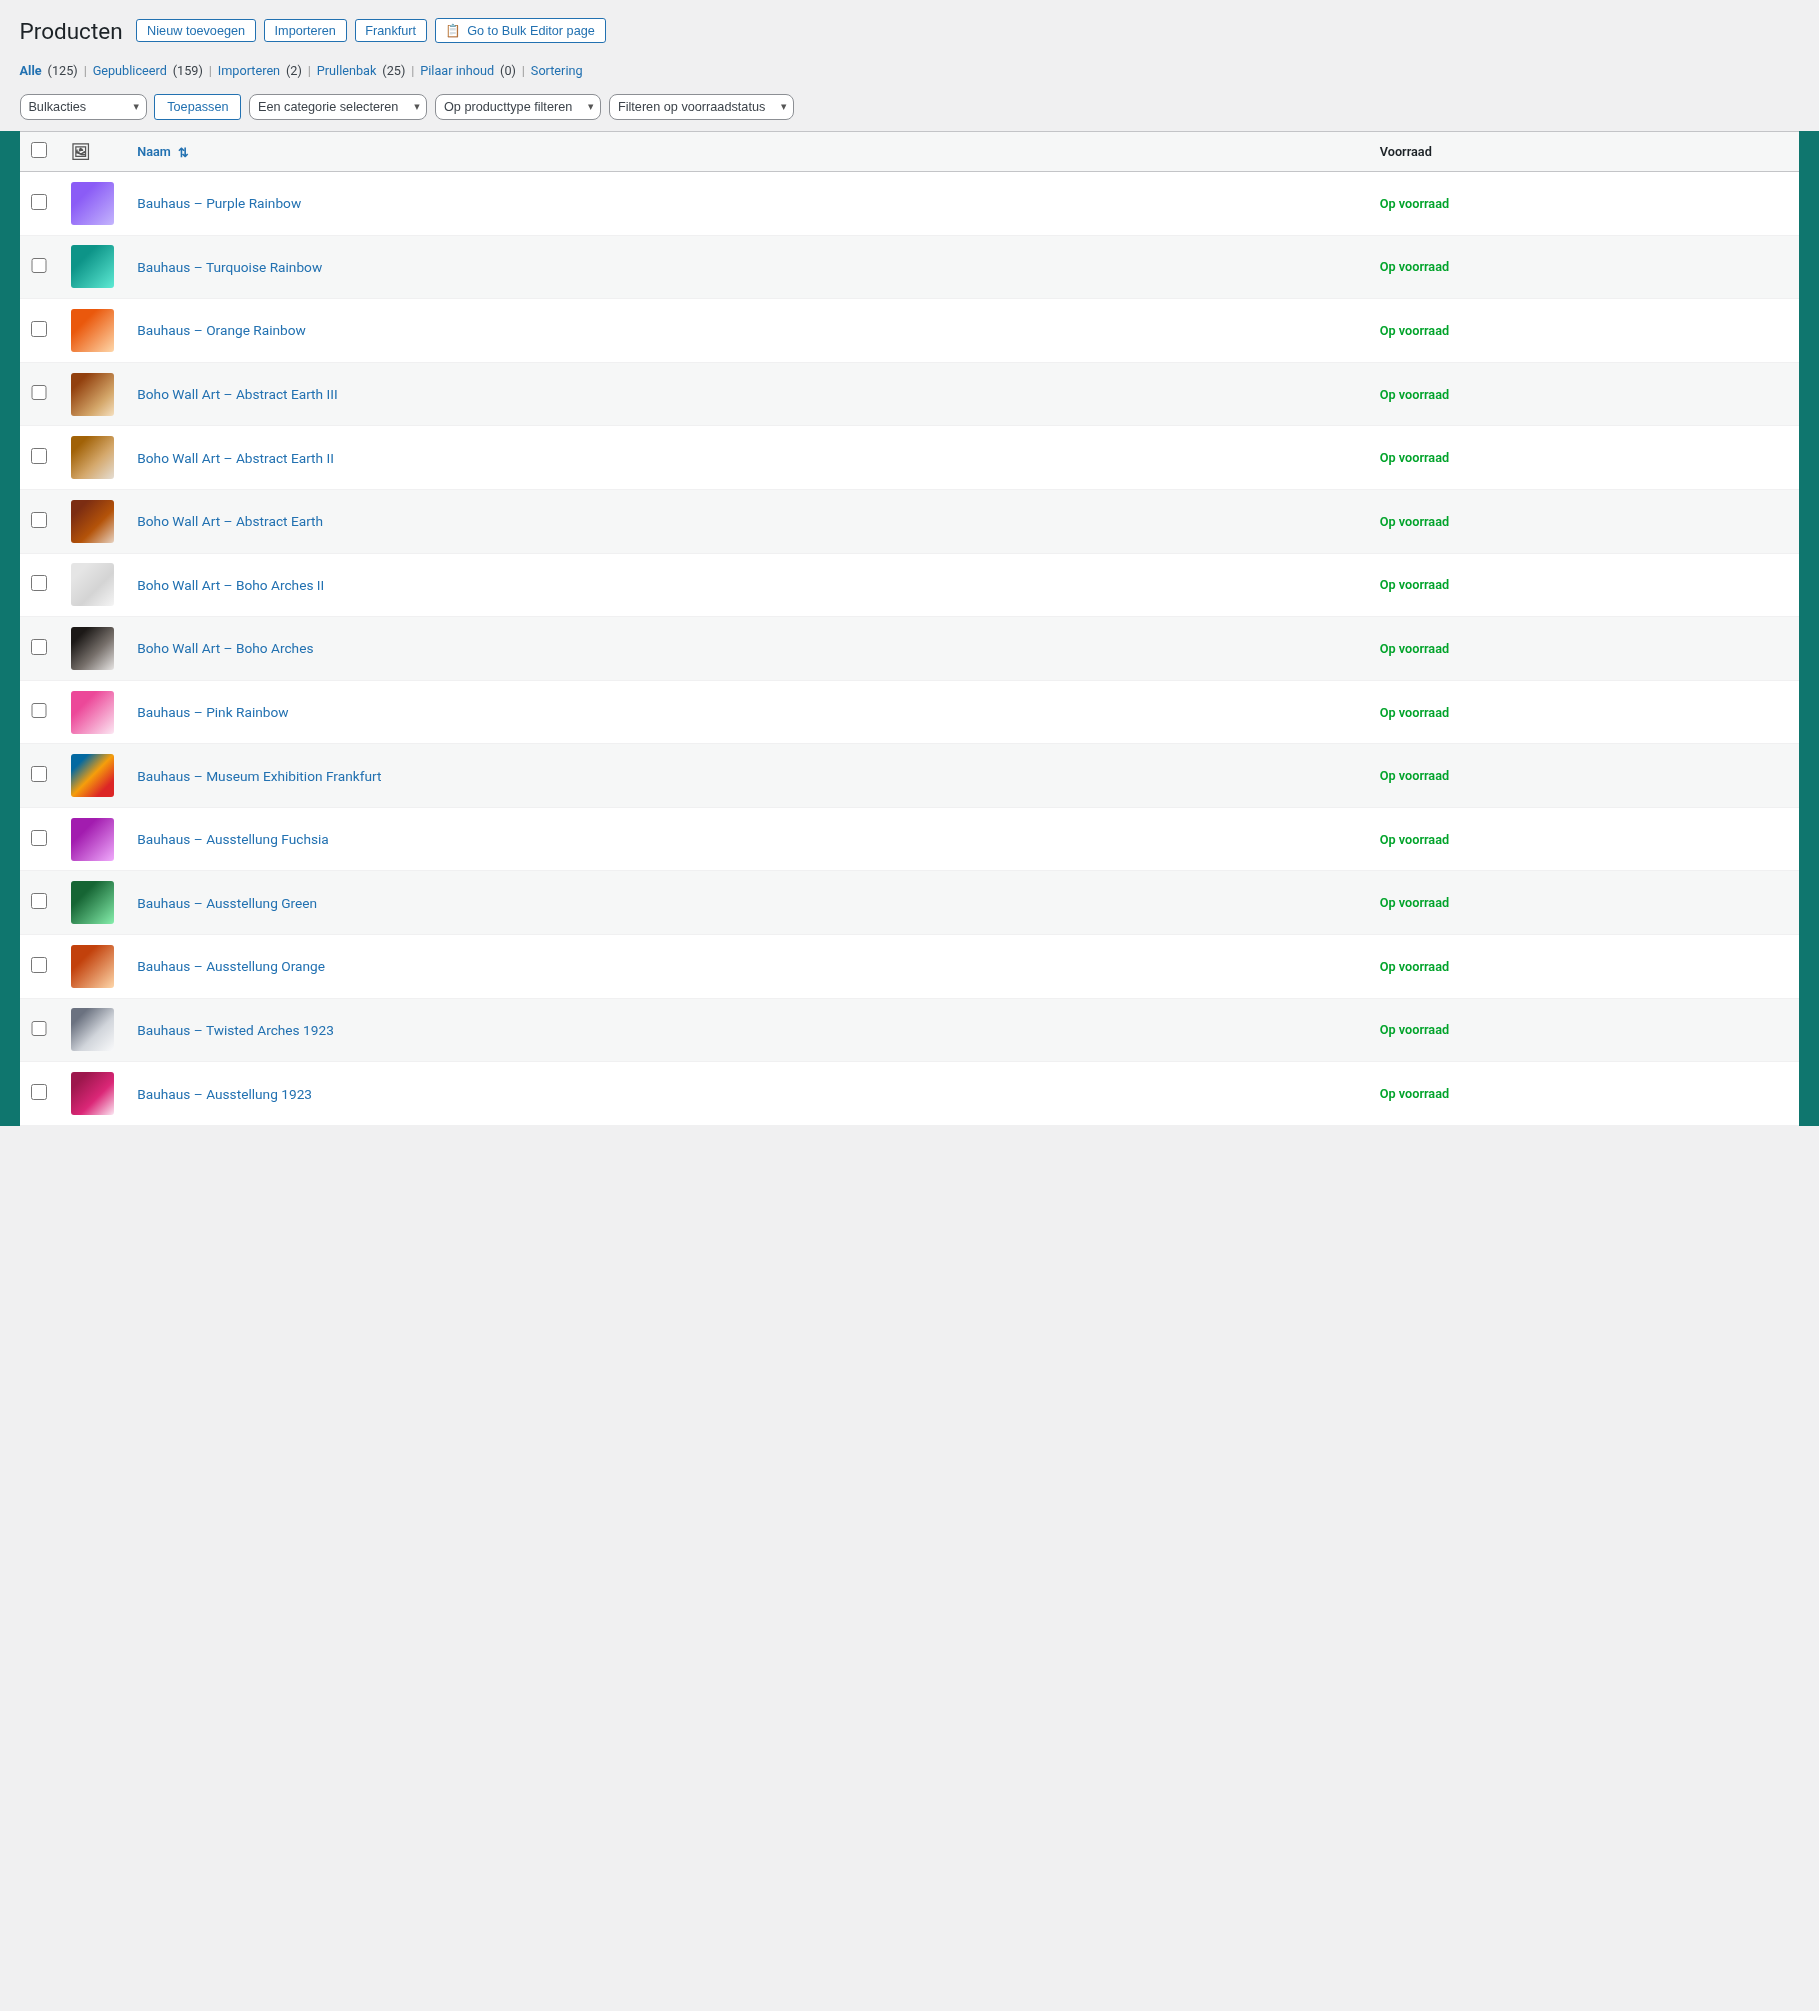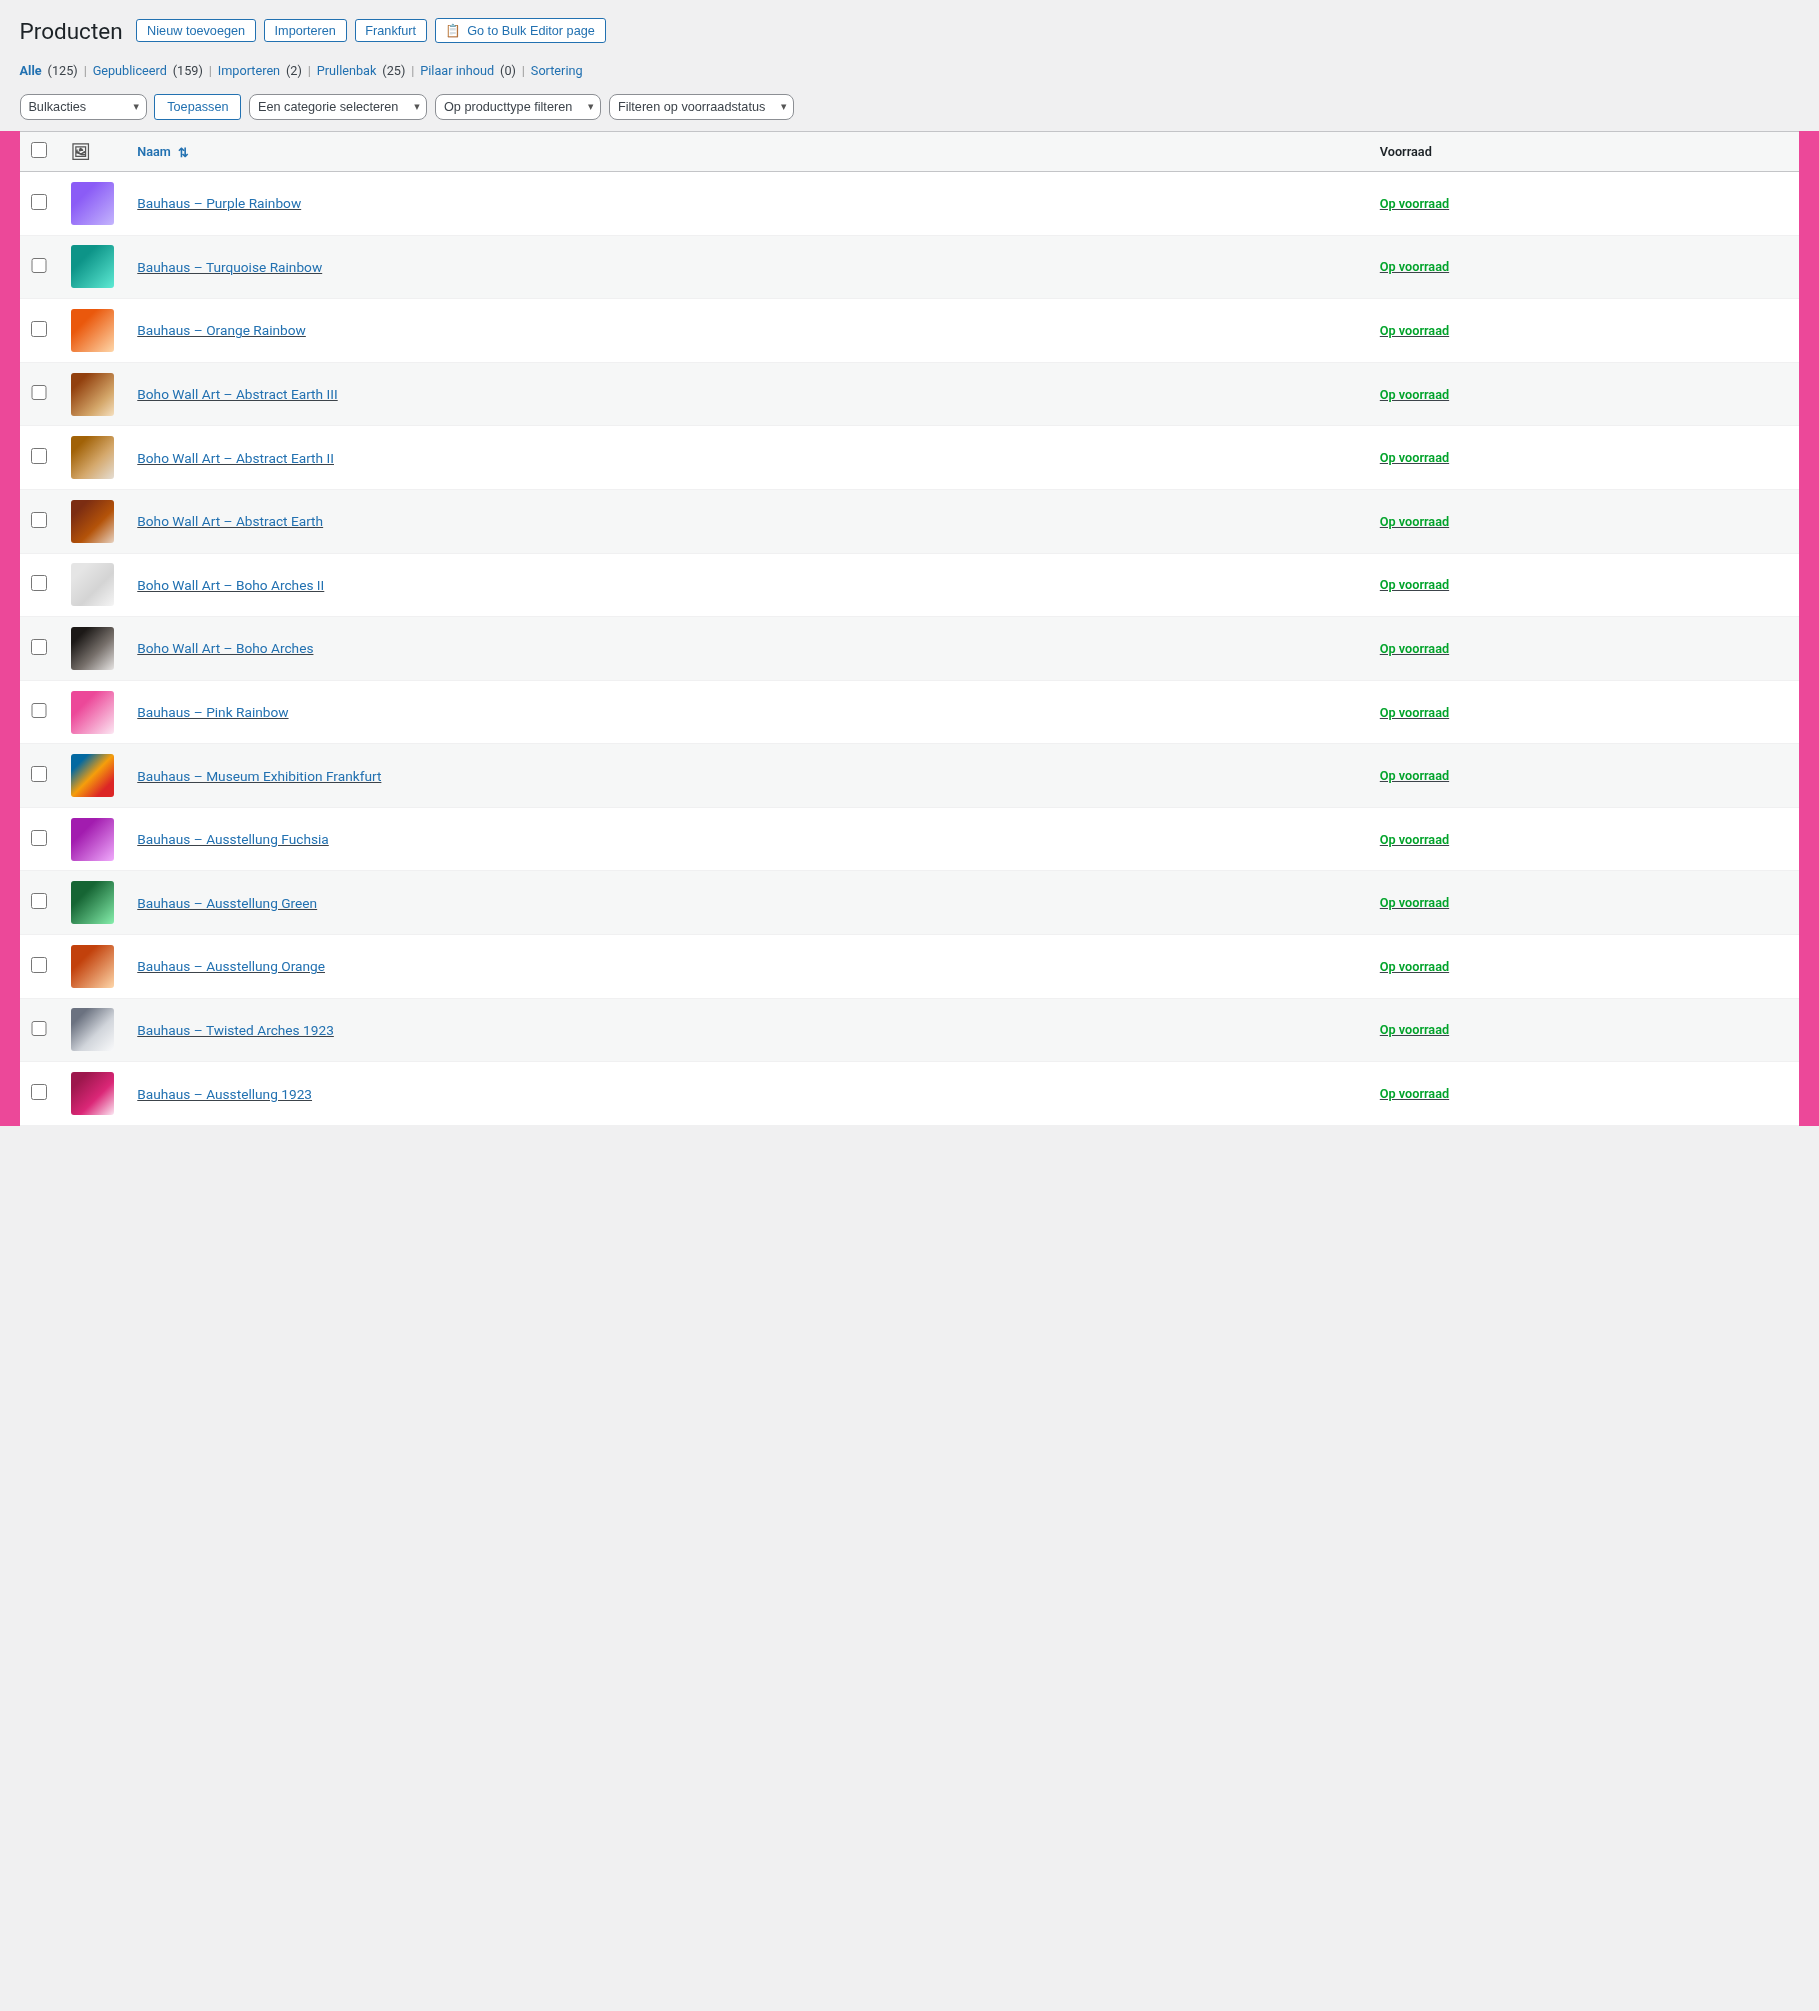--- a/index.html
+++ b/index.html
@@ -4,21 +4,21 @@
   <style>
     * { box-sizing: border-box; margin: 0; padding: 0; }
     body {
       font-family: -apple-system, BlinkMacSystemFont, "Segoe UI", Roboto, Oxygen-Sans, Ubuntu, Cantarell, "Helvetica Neue", sans-serif;
       font-size: 12.7px;
       background: #f0f0f1;
       color: #3c434a;
       min-height: 2011px;
     }
     .page-wrapper {
-      background: #ec4899;
+      background: #0f766e;
       margin: 0;
       padding: 0;
     }
     .page-header {
       display: flex;
       align-items: center;
       gap: 7.8px;
       padding: 17.6px 19.6px 11.8px 19.6px;
       background: #f0f0f1;
       flex-wrap: wrap;
@@ -135,21 +135,20 @@
     .products-table th.col-name {
       color: #2271b1;
     }
     .products-table th.col-stock {
       text-align: left;
     }
     .products-table td {
       padding: 9.8px 11.8px;
       border-bottom: 1px solid #f0f0f1;
       vertical-align: middle;
-      text-decoration: underline;
     }
     .products-table tr:nth-child(odd) td {
       background: #fff;
     }
     .products-table tr:nth-child(even) td {
       background: #f6f7f7;
     }
     .product-link {
       color: #2271b1;
       text-decoration: none;

